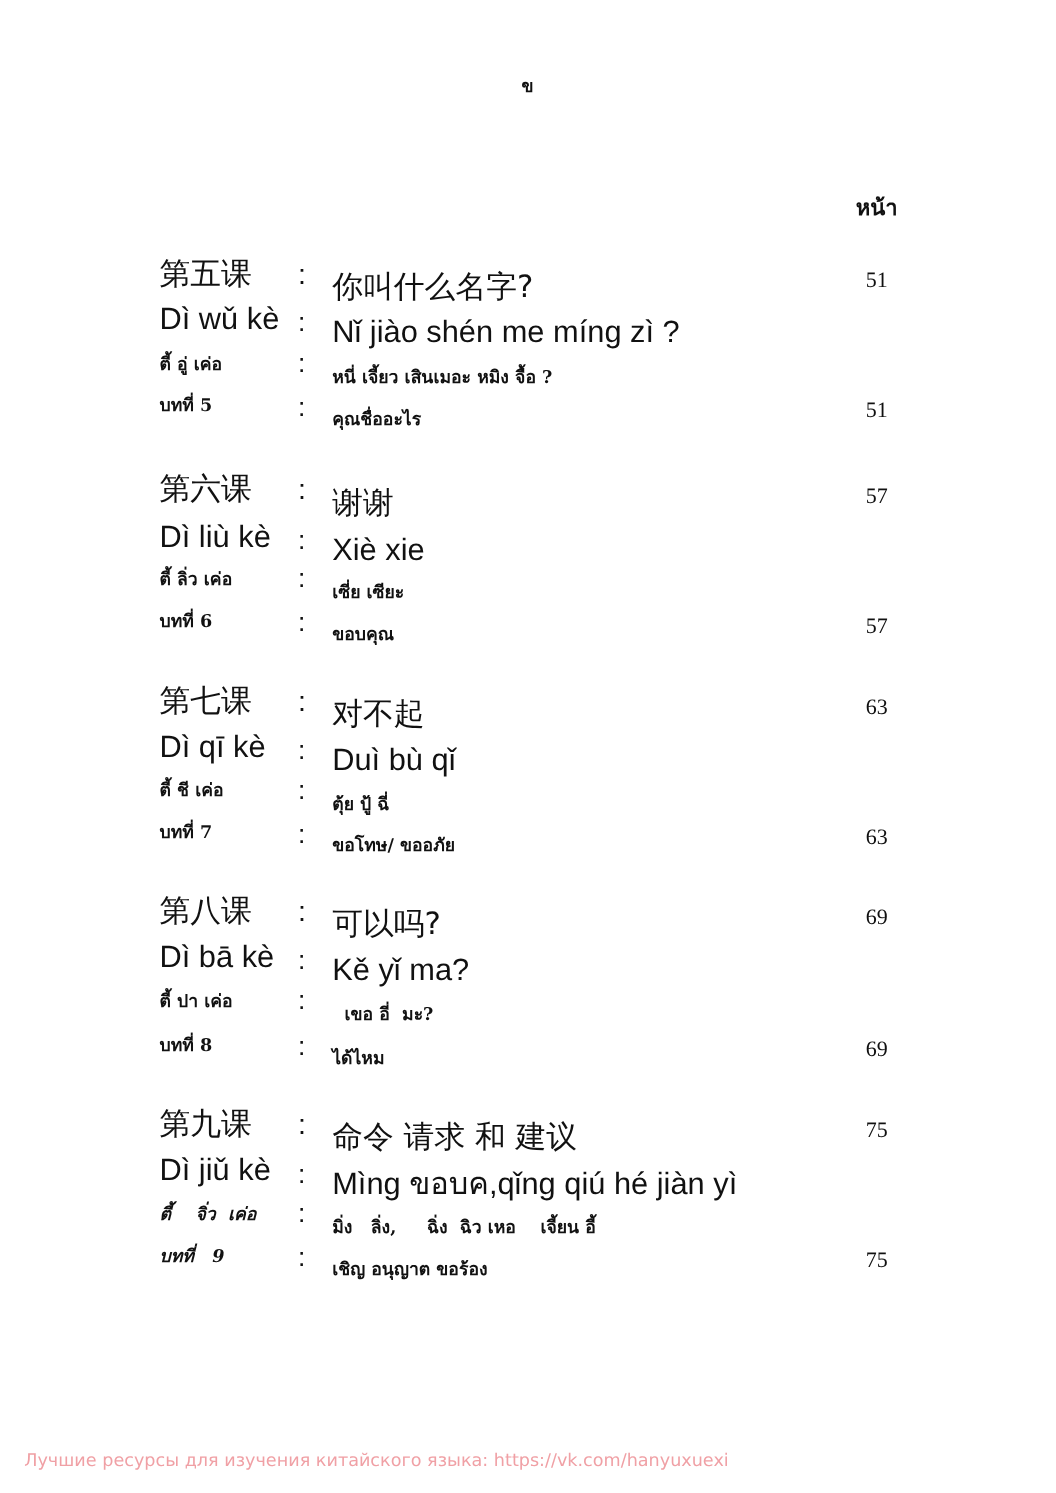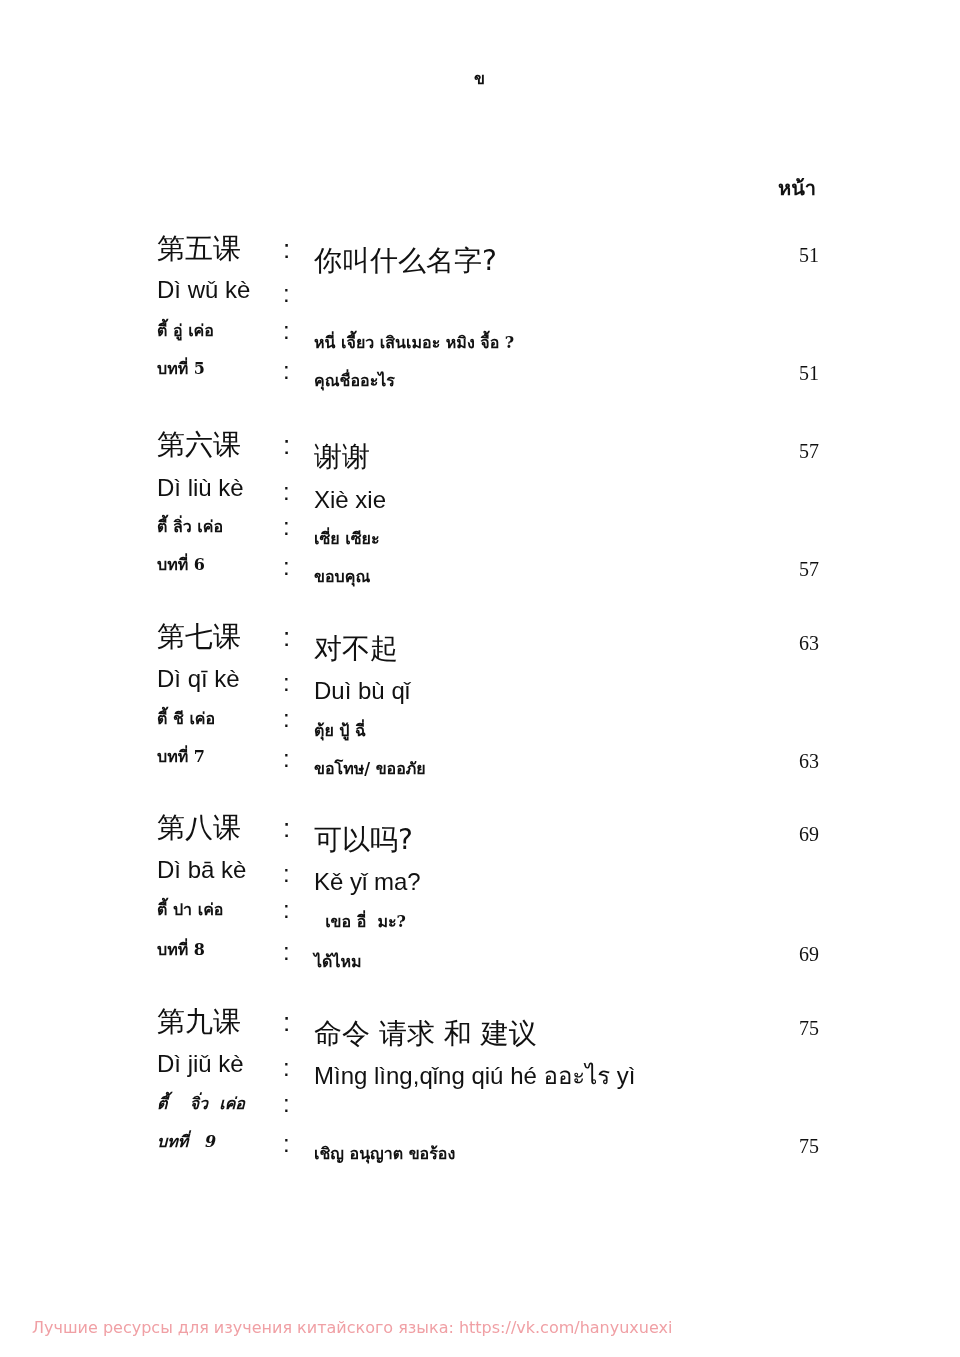--- a/index.html
+++ b/index.html
@@ -14,56 +14,56 @@
       font-family: "Liberation Serif", serif;
     }
     .page-header {
       position: absolute; left: 778px; top: 172px;
       font-size: 20px; font-weight: bold;
       font-family: "Liberation Serif", serif;
     }
     .lesson {
       position: absolute; left: 145px; width: 680px; height: 160px;
     }
-    .row { position: absolute; left: 12px; width: 680px; }
+    .row { position: absolute; left: 0; width: 680px; }
     .col-left { position: absolute; left: 0; white-space: nowrap; }
     .col-colon { position: absolute; left: 126px; white-space: nowrap; }
     .col-right { position: absolute; left: 157px; white-space: nowrap; margin-top: 12px; }
     .col-page {
       position: absolute; left: 642px; white-space: nowrap;
       font-family: "Liberation Serif", serif; font-weight: normal; font-size: 20px;
     }
     .row-cn { top: 0; height: 40px; }
     .row-cn .col-left, .row-cn .col-right {
       font-family: "DejaVu Sans", sans-serif; font-size: 28px; line-height: 34px;
     }
     .row-cn .col-colon { font-family: "Liberation Sans", sans-serif; font-size: 26px; line-height: 34px; top: 0; }
     .row-cn .col-page { top: 12px; }
 
     .row-py { top: 44px; height: 32px; }
     .row-py .col-left, .row-py .col-right {
-      font-family: "Liberation Sans", sans-serif; font-size: 24px; line-height: 28px;
+      font-family: "Liberation Sans", sans-serif; font-size: 28px; line-height: 28px;
     }
     .row-py .col-colon { font-family: "Liberation Sans", sans-serif; font-size: 24px; line-height: 28px; top: 4px; }
 
     .row-th1 { top: 86px; height: 28px; }
     .row-th1 .col-left, .row-th1 .col-right {
       font-family: "DejaVu Serif", serif; font-weight: bold; font-size: 16px; line-height: 26px;
     }
     .row-th1 .col-colon { font-family: "Liberation Sans", sans-serif; font-size: 24px; line-height: 26px; top: 0px; }
 
     .row-th2 { top: 124px; height: 28px; }
     .row-th2 .col-left, .row-th2 .col-right {
       font-family: "DejaVu Serif", serif; font-weight: bold; font-size: 16px; line-height: 26px;
     }
     .row-th2 .col-colon { font-family: "Liberation Sans", sans-serif; font-size: 24px; line-height: 26px; top: 2px; }
     .row-th2 .col-page { top: 6px; }
 
     .watermark {
-      position: absolute; left: 32px; top: 1318px;
+      position: absolute; left: 22px; top: 1318px;
       font-family: "DejaVu Sans", sans-serif; font-size: 16px;
       color: #f0a0a5;
       white-space: nowrap;
     }
   </style>
 </head>
 <body>
 
 <div class="page-mark">ข</div>
 <div class="page-header">หน้า</div>
@@ -71,20 +71,21 @@
 <div class="lesson" style="top:232px;">
   <div class="row row-cn">
     <span class="col-left">第五课</span>
     <span class="col-colon">:</span>
     <span class="col-right">你叫什么名字?</span>
     <span class="col-page">51</span>
   </div>
   <div class="row row-py">
     <span class="col-left">Dì wǔ kè</span>
     <span class="col-colon">:</span>
+    <span class="col-right">Nǐ jiào shén me míng zì ?</span>
   </div>
   <div class="row row-th1">
     <span class="col-left">ตี้   อู่  เค่อ</span>
     <span class="col-colon">:</span>
     <span class="col-right">หนี่  เจี้ยว  เสินเมอะ   หมิง  จื้อ ?</span>
   </div>
   <div class="row row-th2">
     <span class="col-left">บทที่  5</span>
     <span class="col-colon">:</span>
     <span class="col-right">คุณชื่ออะไร</span>
@@ -170,25 +171,26 @@
 <div class="lesson" style="top:1005px;">
   <div class="row row-cn">
     <span class="col-left">第九课</span>
     <span class="col-colon">:</span>
     <span class="col-right">命令 请求 和 建议</span>
     <span class="col-page">75</span>
   </div>
   <div class="row row-py" style="top:45px;">
     <span class="col-left">Dì jiǔ kè</span>
     <span class="col-colon">:</span>
-    <span class="col-right">Mìng lìng,qǐng qiú hé ออะไร yì</span>
+    <span class="col-right">Mìng ขอบค,qǐng qiú hé jiàn yì</span>
   </div>
   <div class="row row-th1">
     <span class="col-left" style="white-space:pre;font-style:italic;">ตี้    จิ่ว  เค่อ</span>
     <span class="col-colon">:</span>
+    <span class="col-right" style="white-space:pre;">มิ่ง   ลิ่ง,     ฉิ่ง  ฉิว เหอ    เจี้ยน อี้</span>
   </div>
   <div class="row row-th2">
     <span class="col-left" style="white-space:pre;font-style:italic;">บทที่   9</span>
     <span class="col-colon">:</span>
     <span class="col-right">เชิญ อนุญาต ขอร้อง</span>
     <span class="col-page">75</span>
   </div>
 </div>
 
 <div class="watermark">Лучшие ресурсы для изучения китайского языка: https://vk.com/hanyuxuexi</div>

